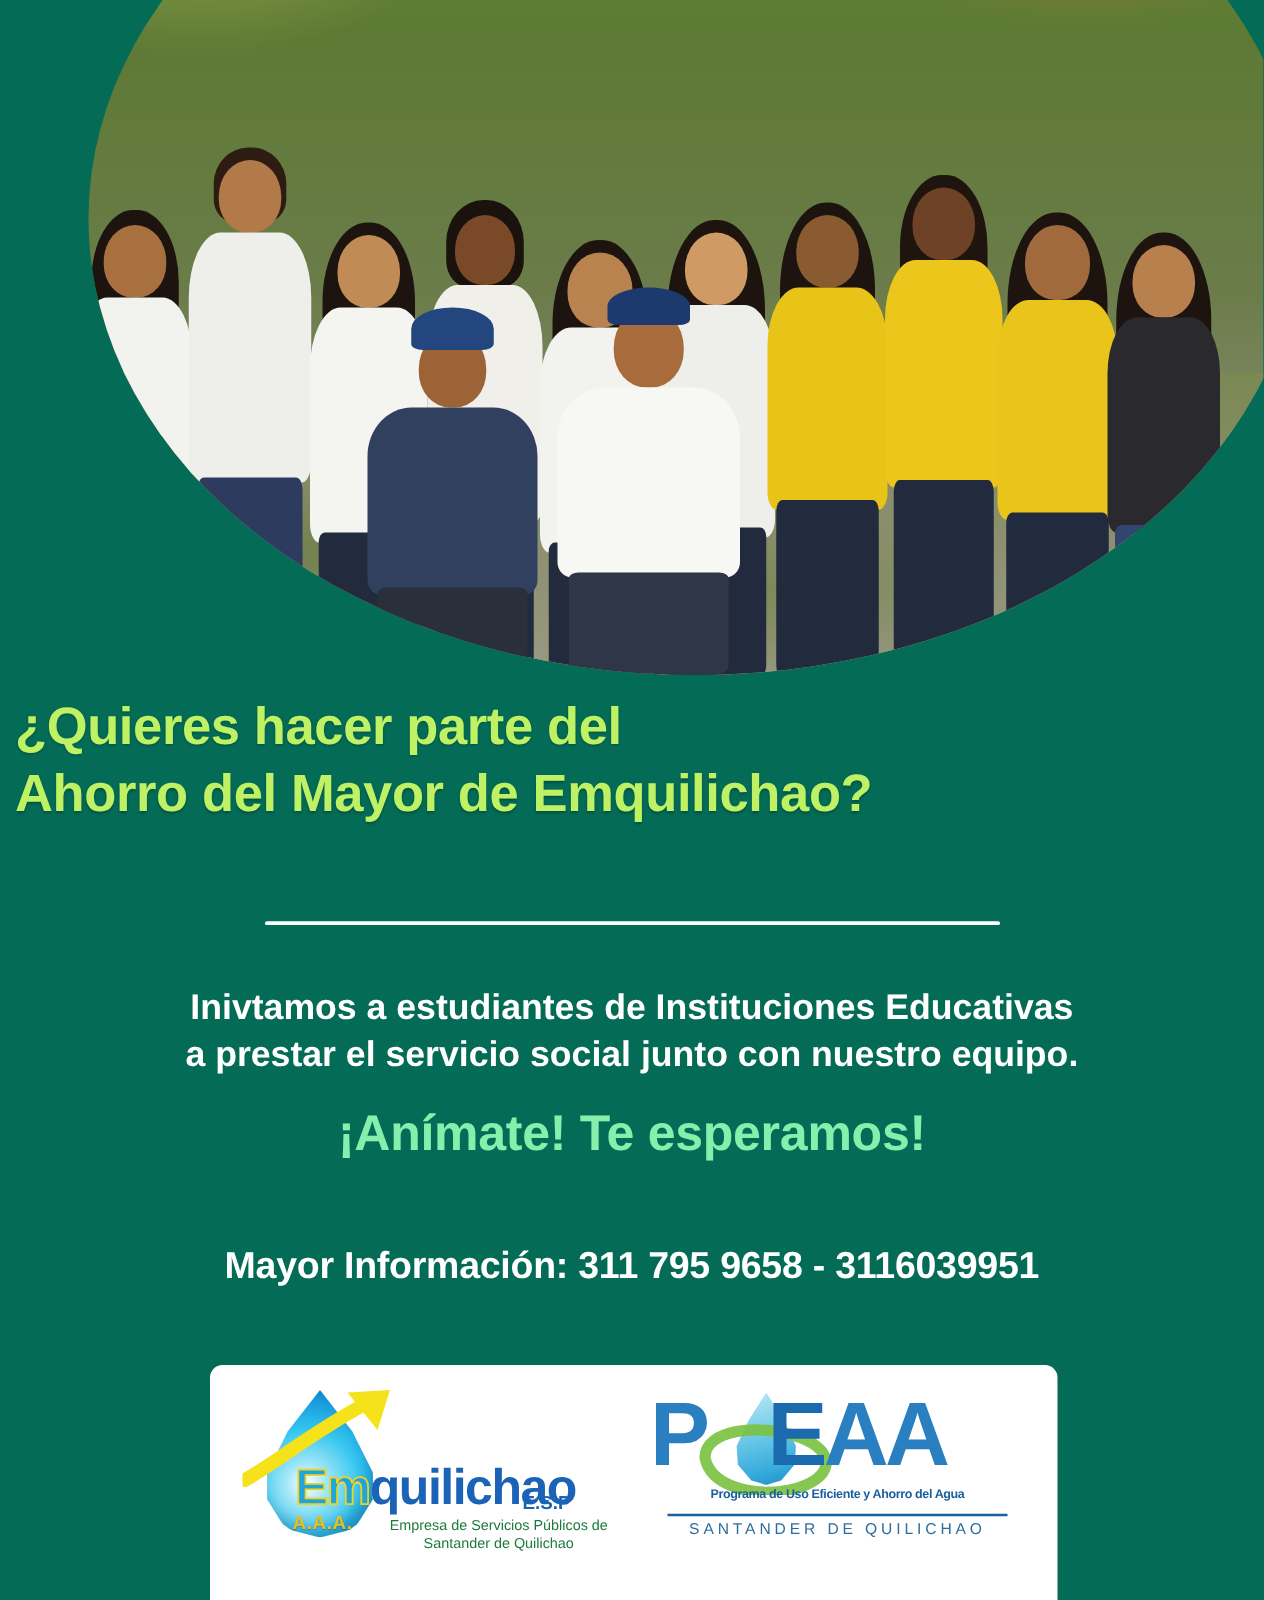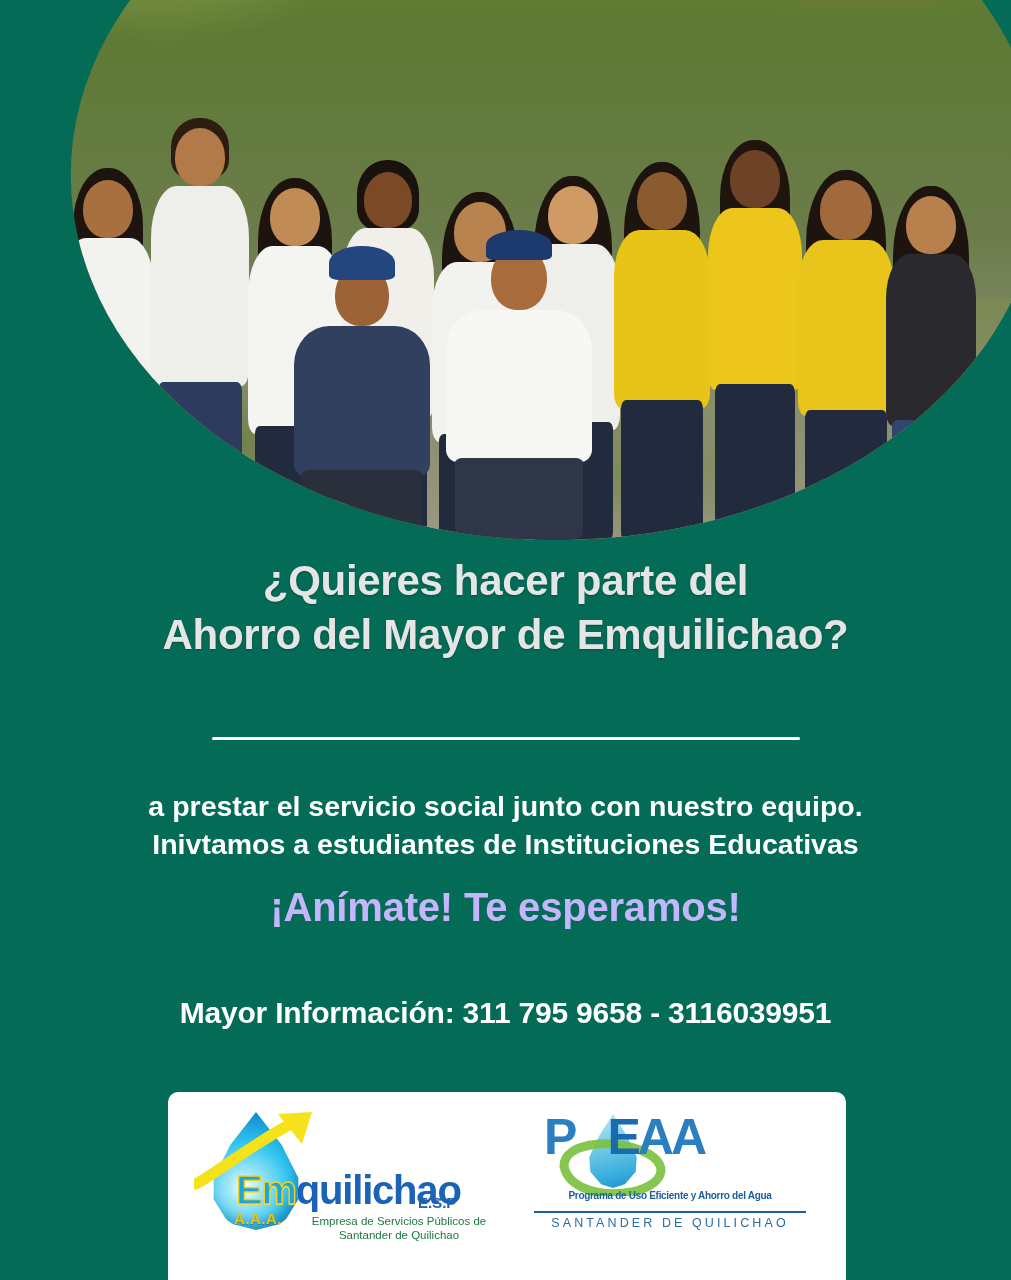--- a/index.html
+++ b/index.html
@@ -87,27 +87,27 @@
     border-radius: 6% 6% 10% 10%;
     background: #222a3e;
   }
 
   
   .headline {
     position: absolute;
     left: 0;
     right: 0;
     top: 554px;
-    text-align: center;
-    color: #e5e5e5;
+    color: #bef264;
     font-size: 42px;
     font-weight: bold;
     line-height: 1.28;
     letter-spacing: -0.3px;
     text-shadow: 0 1px 2px rgba(0,0,0,.25);
+    padding-left: 12px;
   }
   .headline .hl-line { display: block; white-space: nowrap; }
 
   .divider {
     position: absolute;
     left: 212px;
     top: 737px;
     width: 588px;
     height: 3px;
     background: #ffffff;
@@ -127,21 +127,21 @@
     line-height: 1.32;
   }
   .subtext span { display: block; white-space: nowrap; }
 
   .callout {
     position: absolute;
     left: 0;
     right: 0;
     top: 885px;
     text-align: center;
-    color: #c4b5fd;
+    color: #86efac;
     font-size: 40px;
     font-weight: bold;
     letter-spacing: -0.2px;
   }
 
   .contact {
     position: absolute;
     left: 0;
     right: 0;
     top: 996px;
@@ -239,23 +239,23 @@
   }
 
   
   .logo-pueaa {
     position: relative;
     width: 300px;
     height: 150px;
   }
   .pueaa-word {
     position: absolute;
-    left: 24px;
+    left: 0;
     top: 2px;
-    font-size: 50px;
+    font-size: 72px;
     font-weight: bold;
     letter-spacing: -3px;
     line-height: 1;
     color: #1f6fb2;
     font-family: "Liberation Sans", sans-serif;
   }
   .pueaa-word .lt { display: inline-block; }
   .pueaa-word .l1 { color: #2a7fc0; }
   .pueaa-word .l2 { color: #2f84c4; }
   .pueaa-word .l3 { color: #1c6aae; }
@@ -394,22 +394,22 @@
   </div>
 
   <div class="headline">
     <span class="hl-line">¿Quieres hacer parte del</span>
     <span class="hl-line">Ahorro del Mayor de Emquilichao?</span>
   </div>
 
   <div class="divider"></div>
 
   <div class="subtext">
+    <span>Inivtamos a estudiantes de Instituciones Educativas</span>
     <span>a prestar el servicio social junto con nuestro equipo.</span>
-    <span>Inivtamos a estudiantes de Instituciones Educativas</span>
   </div>
 
   <div class="callout">¡Anímate! Te esperamos!</div>
 
   <div class="contact">Mayor Información: 311 795 9658 - 3116039951</div>
 
   <div class="logo-panel">
 
     <div class="logo-emq">
       <div class="drop"></div>

